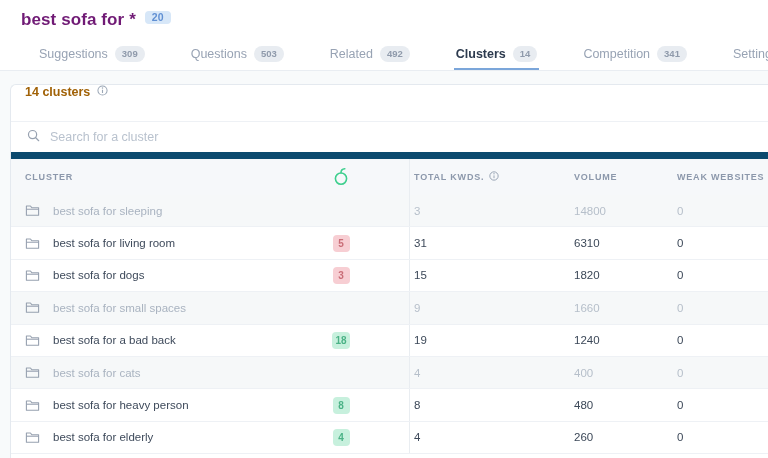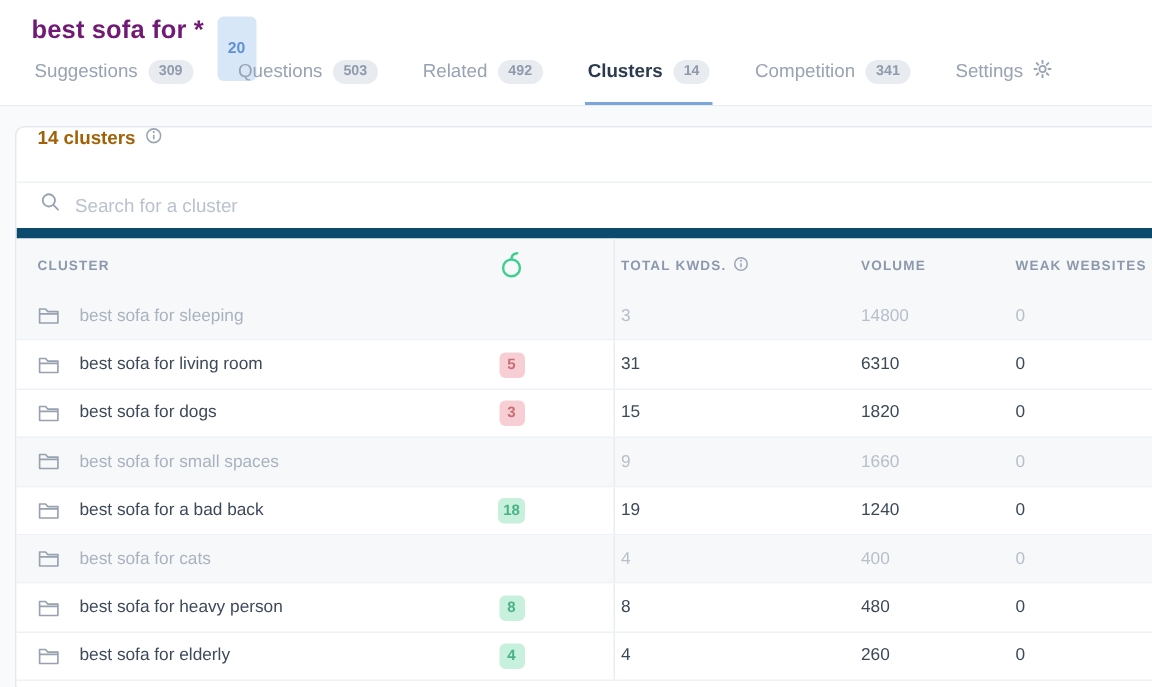--- a/index.html
+++ b/index.html
@@ -3,27 +3,27 @@
 <meta charset="utf-8">
 <style>
   * { margin:0; padding:0; box-sizing:border-box; }
   html,body { width:768px; height:458px; overflow:hidden; background:#ffffff;
     font-family:"Liberation Sans", sans-serif; }
 
   
   .title-row { height:40px; padding:10px 0 0 21px; display:flex; align-items:flex-start; }
   .page-title { font-size:17px; font-weight:bold; color:#701a75; letter-spacing:.1px; }
   .title-badge { margin-left:9px; margin-top:1px; background:#d7e7f8; color:#6190d3;
-    font-size:10.5px; font-weight:bold; padding:16px 7px; border-radius:4px; line-height:1; }
+    font-size:10.5px; font-weight:bold; padding:1px 7px; border-radius:4px; line-height:1; }
 
   
   .tabs { height:31px; padding-left:21px; display:flex; gap:26px; align-items:stretch;
     border-bottom:1px solid #e9edf2; }
-  .tab { display:flex; align-items:flex-start; gap:7px; border-bottom:2px solid transparent;
-    cursor:pointer; padding:0 2px; }
+  .tab { display:flex; align-items:center; gap:7px; border-bottom:2px solid transparent;
+    cursor:pointer; padding:0 2px;margin-left:16px; }
   .tab-label { font-size:12.5px; color:#98a3b4; }
   .tab.active .tab-label { color:#2c3a4e; font-weight:bold; }
   .tab.active { border-bottom-color:#7ba6da; }
   .tab-count { background:#e8ecf1; color:#8f9aab; font-size:9.5px; font-weight:bold;
     padding:3px 7px; border-radius:9px; line-height:1; }
   .gear { display:flex; align-items:center; }
 
   
   .content-bg { background:#f8fafb; height:387px; padding:13px 0 0 10px; }
   .card { background:#ffffff; width:758px; height:374px; border:1px solid #e4e9ef;

